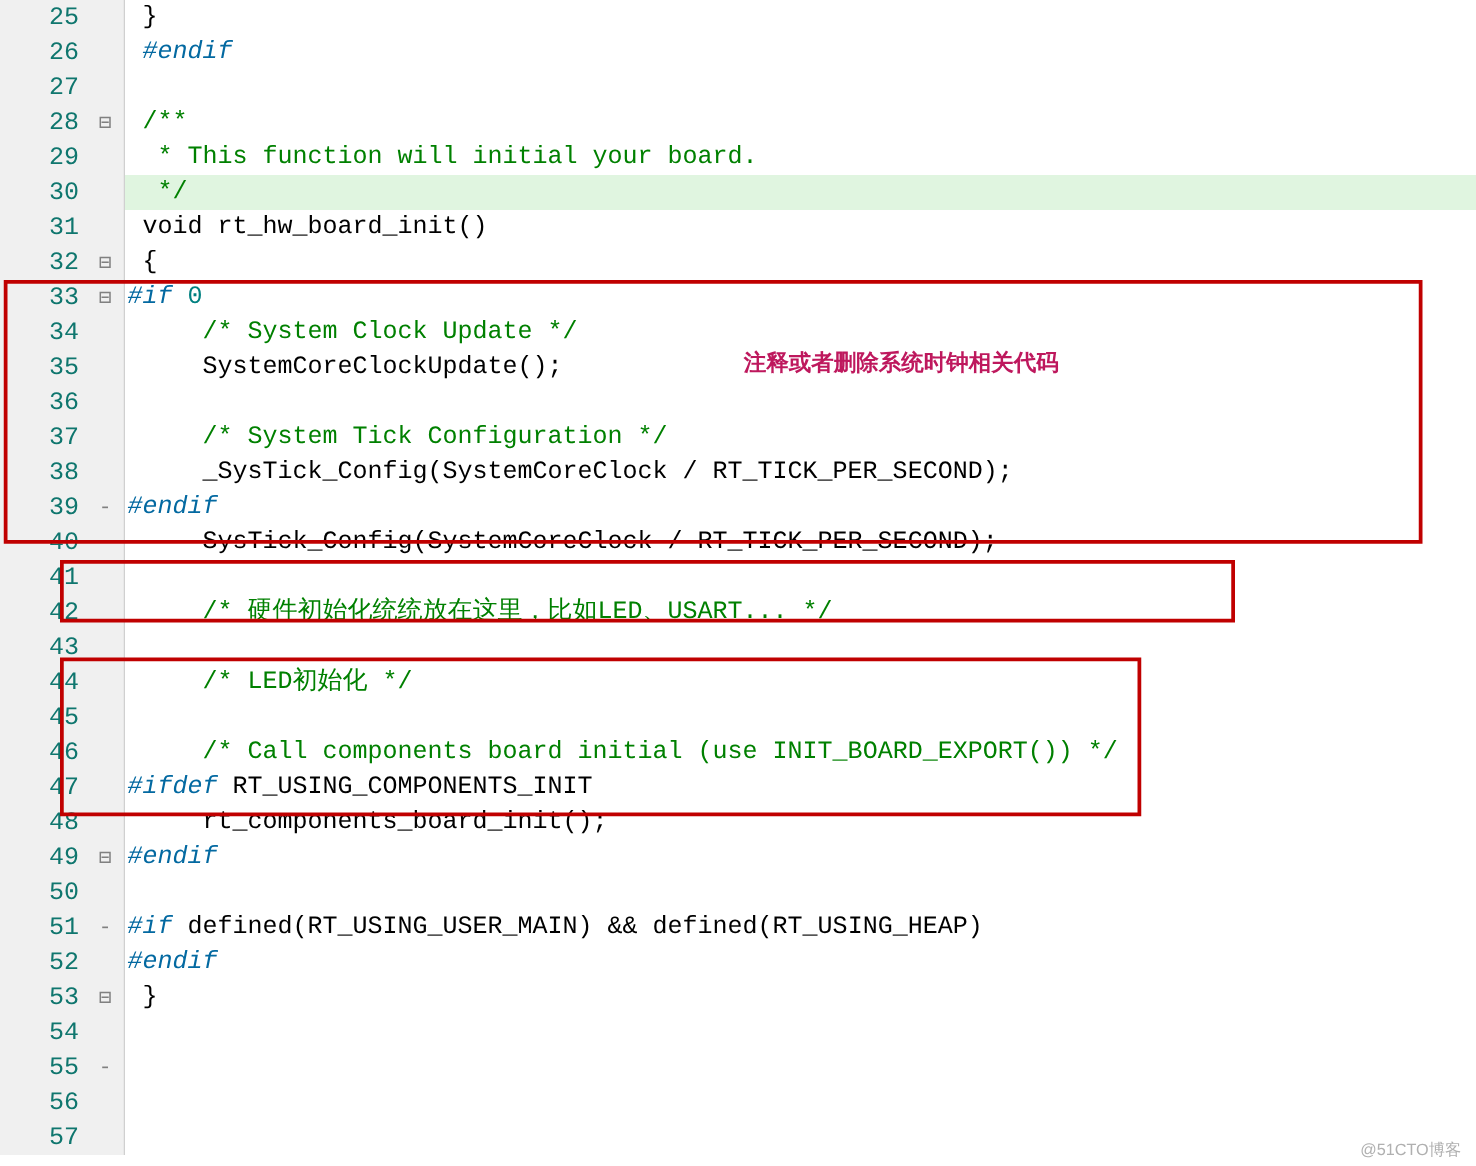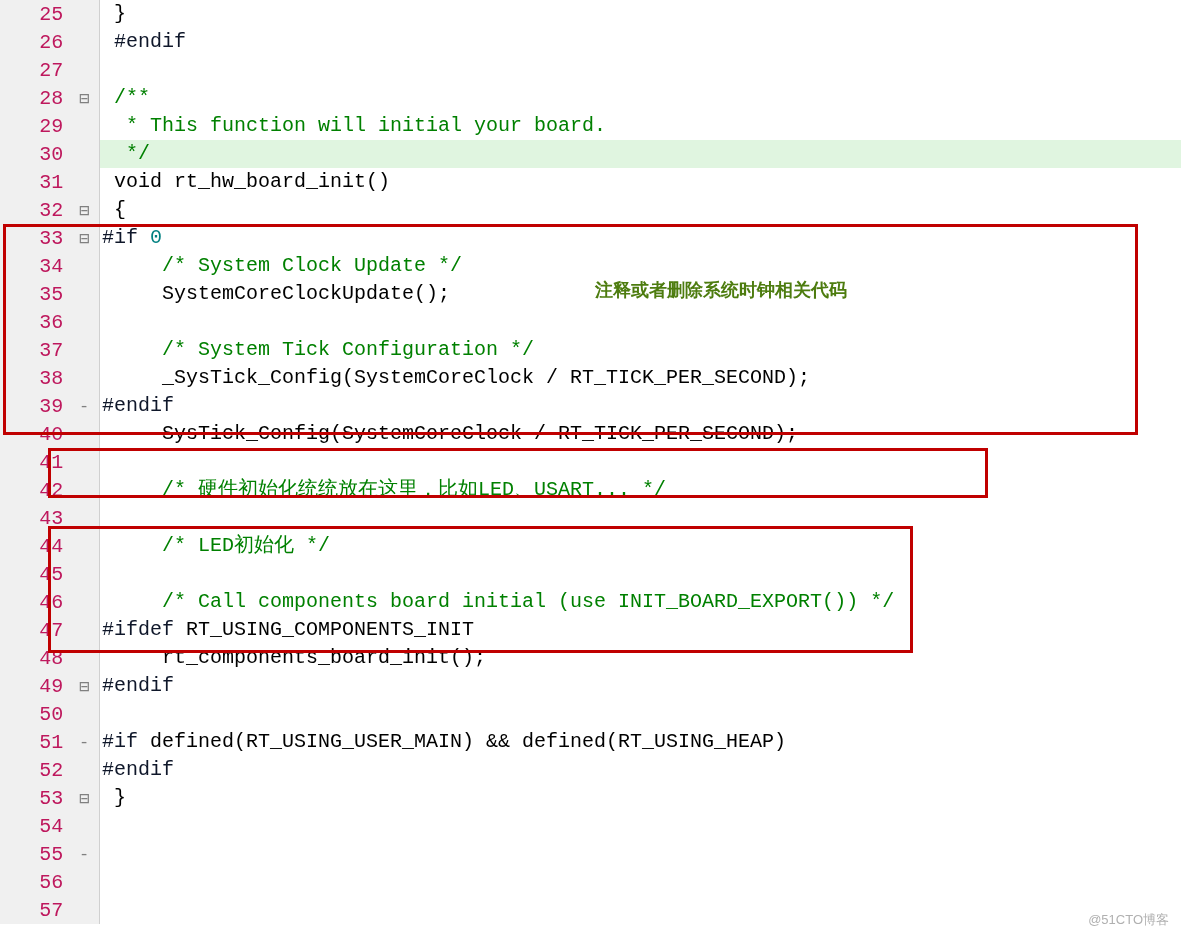--- a/index.html
+++ b/index.html
@@ -25,21 +25,21 @@
     }
     .line-row {
       display: flex;
       align-items: center;
       height: 28px;
     }
     .line-num {
       width: 70px;
       text-align: right;
       padding-right: 6px;
-      color: #be185d;
+      color: #0f766e;
       font-size: 20px;
     }
     .fold-col {
       width: 30px;
       text-align: center;
       color: #808080;
       font-size: 17px;
     }
     .code-area {
       flex: 1;
@@ -48,37 +48,37 @@
     .code-line {
       height: 28px;
       line-height: 28px;
       white-space: pre;
       padding-left: 2px;
     }
     .highlight {
       background: #e0f5e0;
     }
     .c-default { color: #000000; }
-    .c-preproc { color: #0f172a; }
+    .c-preproc { color: #0369a1; font-style: italic; }
     .c-comment { color: #008000; }
     .c-keyword { color: #000000; }
     .c-number { color: #008080; }
     .annotation {
       position: absolute;
       border: 3px solid #c00000;
       pointer-events: none;
     }
     .box1 { top: 224px; left: 3px; width: 1135px; height: 211px; }
     .box2 { top: 448px; left: 48px; width: 940px; height: 50px; }
     .box3 { top: 526px; left: 48px; width: 865px; height: 127px; }
     .annotation-text {
       position: absolute;
       top: 278px;
       left: 595px;
-      color: #4d7c0f;
+      color: #be185d;
       font-weight: bold;
       font-size: 18px;
       font-family: "Microsoft YaHei", Arial, sans-serif;
       pointer-events: none;
       text-align: center;
     }
     .watermark {
       position: absolute;
       bottom: 4px;
       right: 12px;

